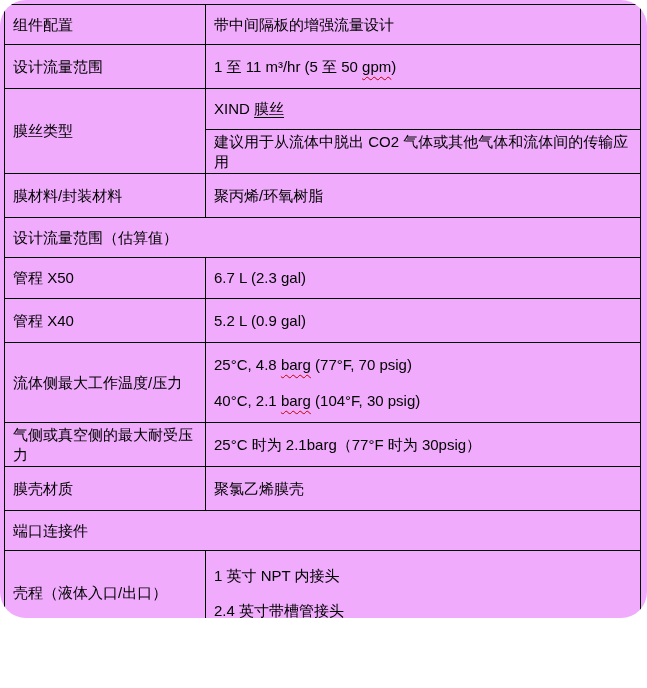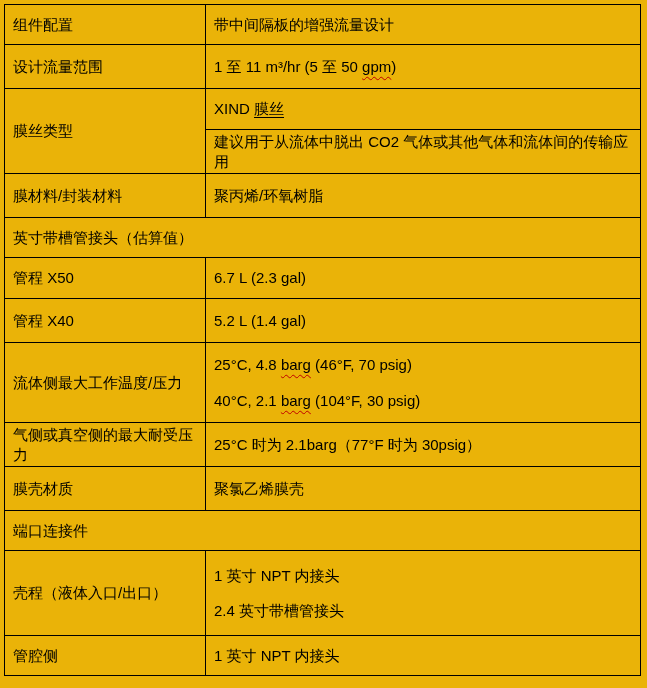--- a/index.html
+++ b/index.html
@@ -6,23 +6,24 @@
     margin: 0;
     padding: 0;
     background: #ffffff;
     width: 647px;
     height: 688px;
     font-family: "Liberation Sans", "DejaVu Sans", sans-serif;
   }
   .page {
     position: relative;
     width: 647px;
-    height: 688px;
-    background: #eab308;
+    height: 618px;
+    background: #f0abfc;
     overflow: hidden;
+    border-radius: 26px;
   }
   table.spec {
     position: absolute;
     left: 4px;
     top: 4px;
     width: 637px;
     border-collapse: collapse;
     table-layout: fixed;
   }
   table.spec td {
@@ -92,37 +93,37 @@
     <tr style="height:41px">
       <td class="value">建议用于从流体中脱出 CO2 气体或其他气体和流体间的传输应用</td>
     </tr>
 
     <tr style="height:44px">
       <td class="label">膜材料/封装材料</td>
       <td class="value">聚丙烯/环氧树脂</td>
     </tr>
 
     <tr style="height:40px">
-      <td class="label" colspan="2">英寸带槽管接头（估算值）</td>
+      <td class="label" colspan="2">设计流量范围（估算值）</td>
     </tr>
 
     <tr style="height:41px">
       <td class="label">管程 X50</td>
       <td class="value">6.7 L (2.3 gal)</td>
     </tr>
 
     <tr style="height:44px">
       <td class="label">管程 X40</td>
-      <td class="value">5.2 L (1.4 gal)</td>
+      <td class="value">5.2 L (0.9 gal)</td>
     </tr>
 
     <tr style="height:80px">
       <td class="label">流体侧最大工作温度/压力</td>
       <td class="value">
-        <div class="line"><span>25°C, 4.8 </span><span class="sp">barg</span><span> (46°F, 70 psig)</span></div>
+        <div class="line"><span>25°C, 4.8 </span><span class="sp">barg</span><span> (77°F, 70 psig)</span></div>
         <div class="line"><span>40°C, 2.1 </span><span class="sp">barg</span><span> (104°F, 30 psig)</span></div>
       </td>
     </tr>
 
     <tr style="height:40px">
       <td class="label">气侧或真空侧的最大耐受压力</td>
       <td class="value">25°C 时为 2.1barg（77°F 时为 30psig）</td>
     </tr>
 
     <tr style="height:44px">

